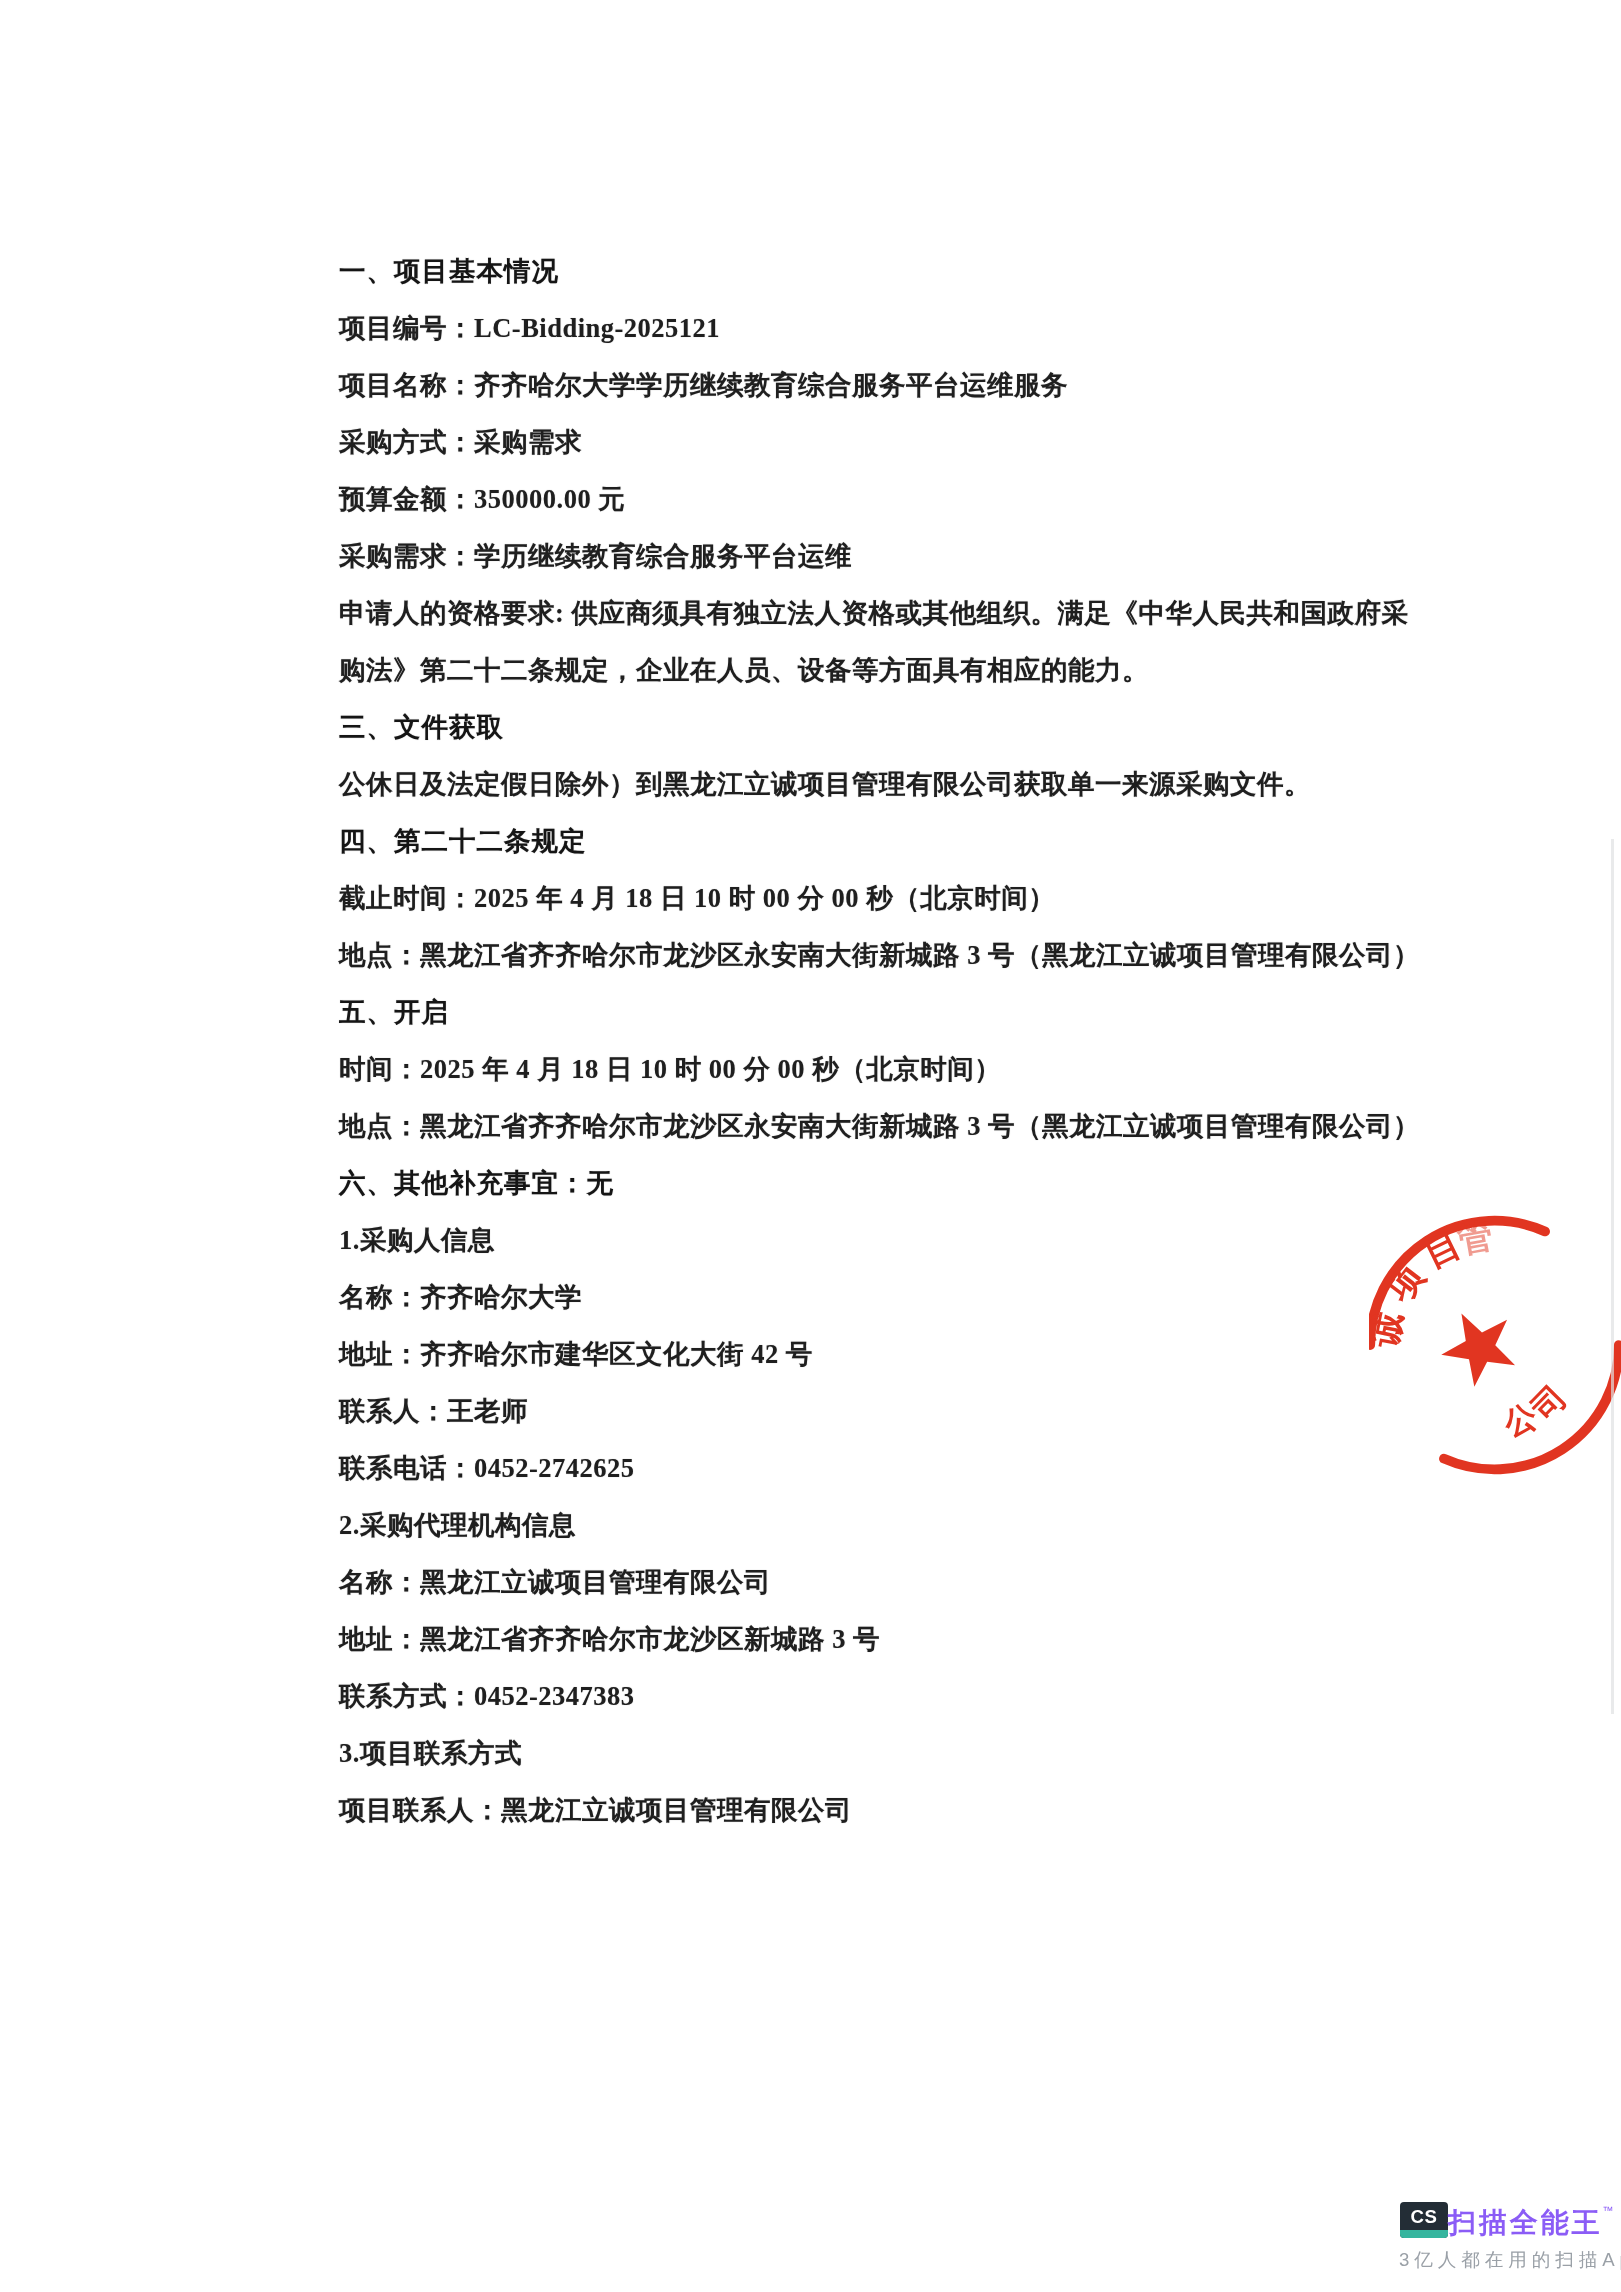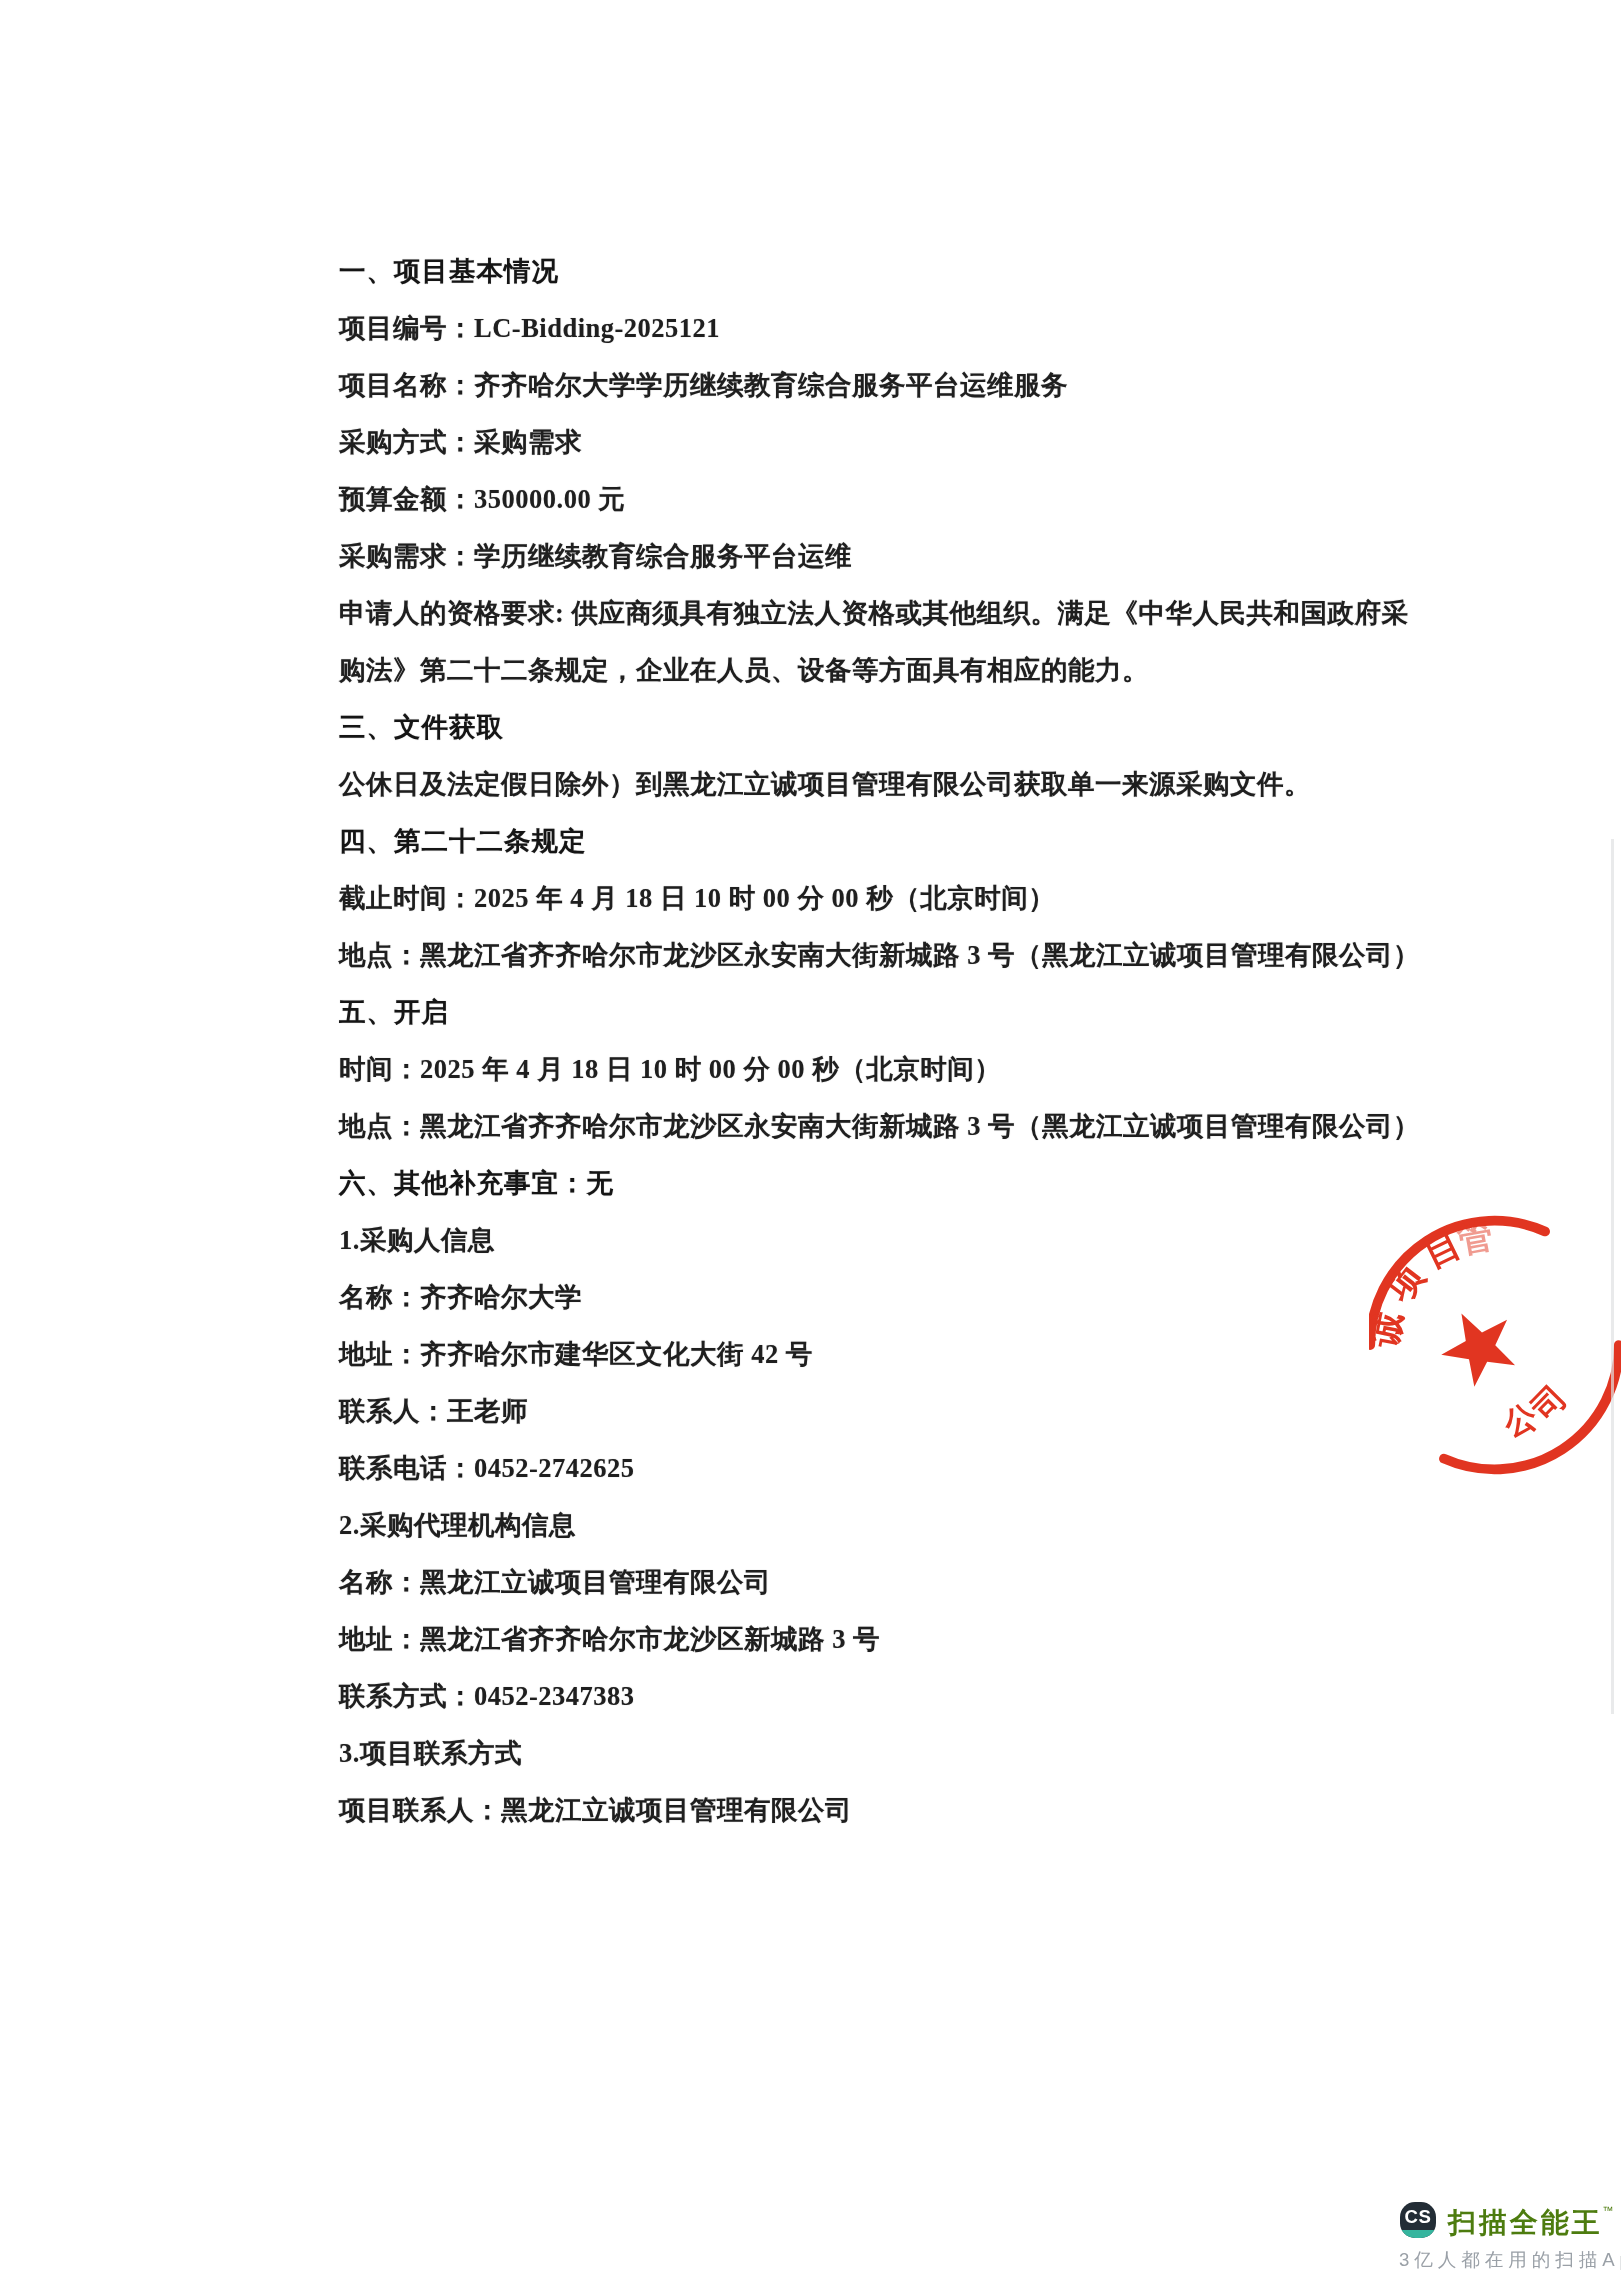--- a/index.html
+++ b/index.html
@@ -29,35 +29,35 @@
   .stamp text{font-family:"Liberation Sans","DejaVu Sans",sans-serif;font-weight:700;}
 
   
   .scan-edge{
     position:absolute;left:1611px;top:839px;width:2.9px;height:875px;
     background:#dfe1e3;opacity:.7;
   }
 
   
   .wm-logo{
-    position:absolute;left:1400px;top:2202px;width:36px;height:36px;
-    background:#232d36;border-radius:15px;overflow:hidden;
+    position:absolute;left:1400px;top:2202px;width:48px;height:36px;
+    background:#232d36;border-radius:4px;overflow:hidden;
   }
   .wm-logo .cs{
     position:absolute;left:0;top:1px;width:100%;height:27.4px;line-height:27.4px;
     text-align:center;color:#ffffff;font-family:"Liberation Sans","DejaVu Sans",sans-serif;
     font-weight:800;font-size:18.6px;letter-spacing:0.5px;
   }
   .wm-logo .accent{
     position:absolute;left:0;bottom:0;width:100%;height:7.8px;background:#35b59e;
   }
   .wm-name{
     position:absolute;left:1448px;top:2204px;
     font-family:"Liberation Sans","DejaVu Sans",sans-serif;
-    font-size:28px;font-weight:700;color:#4d7c0f;letter-spacing:2.9px;white-space:nowrap;
+    font-size:28px;font-weight:700;color:#8b5cf6;letter-spacing:2.9px;white-space:nowrap;
   }
   .wm-name sup{font-size:10.8px;font-weight:400;vertical-align:17.6px;letter-spacing:0;}
   .wm-tagline{
     position:absolute;left:1399px;top:2247px;
     font-family:"Liberation Sans","DejaVu Sans",sans-serif;
     font-size:18.6px;color:#9aa0a7;letter-spacing:4.9px;white-space:nowrap;
   }
 </style>
 </head>
 <body>

